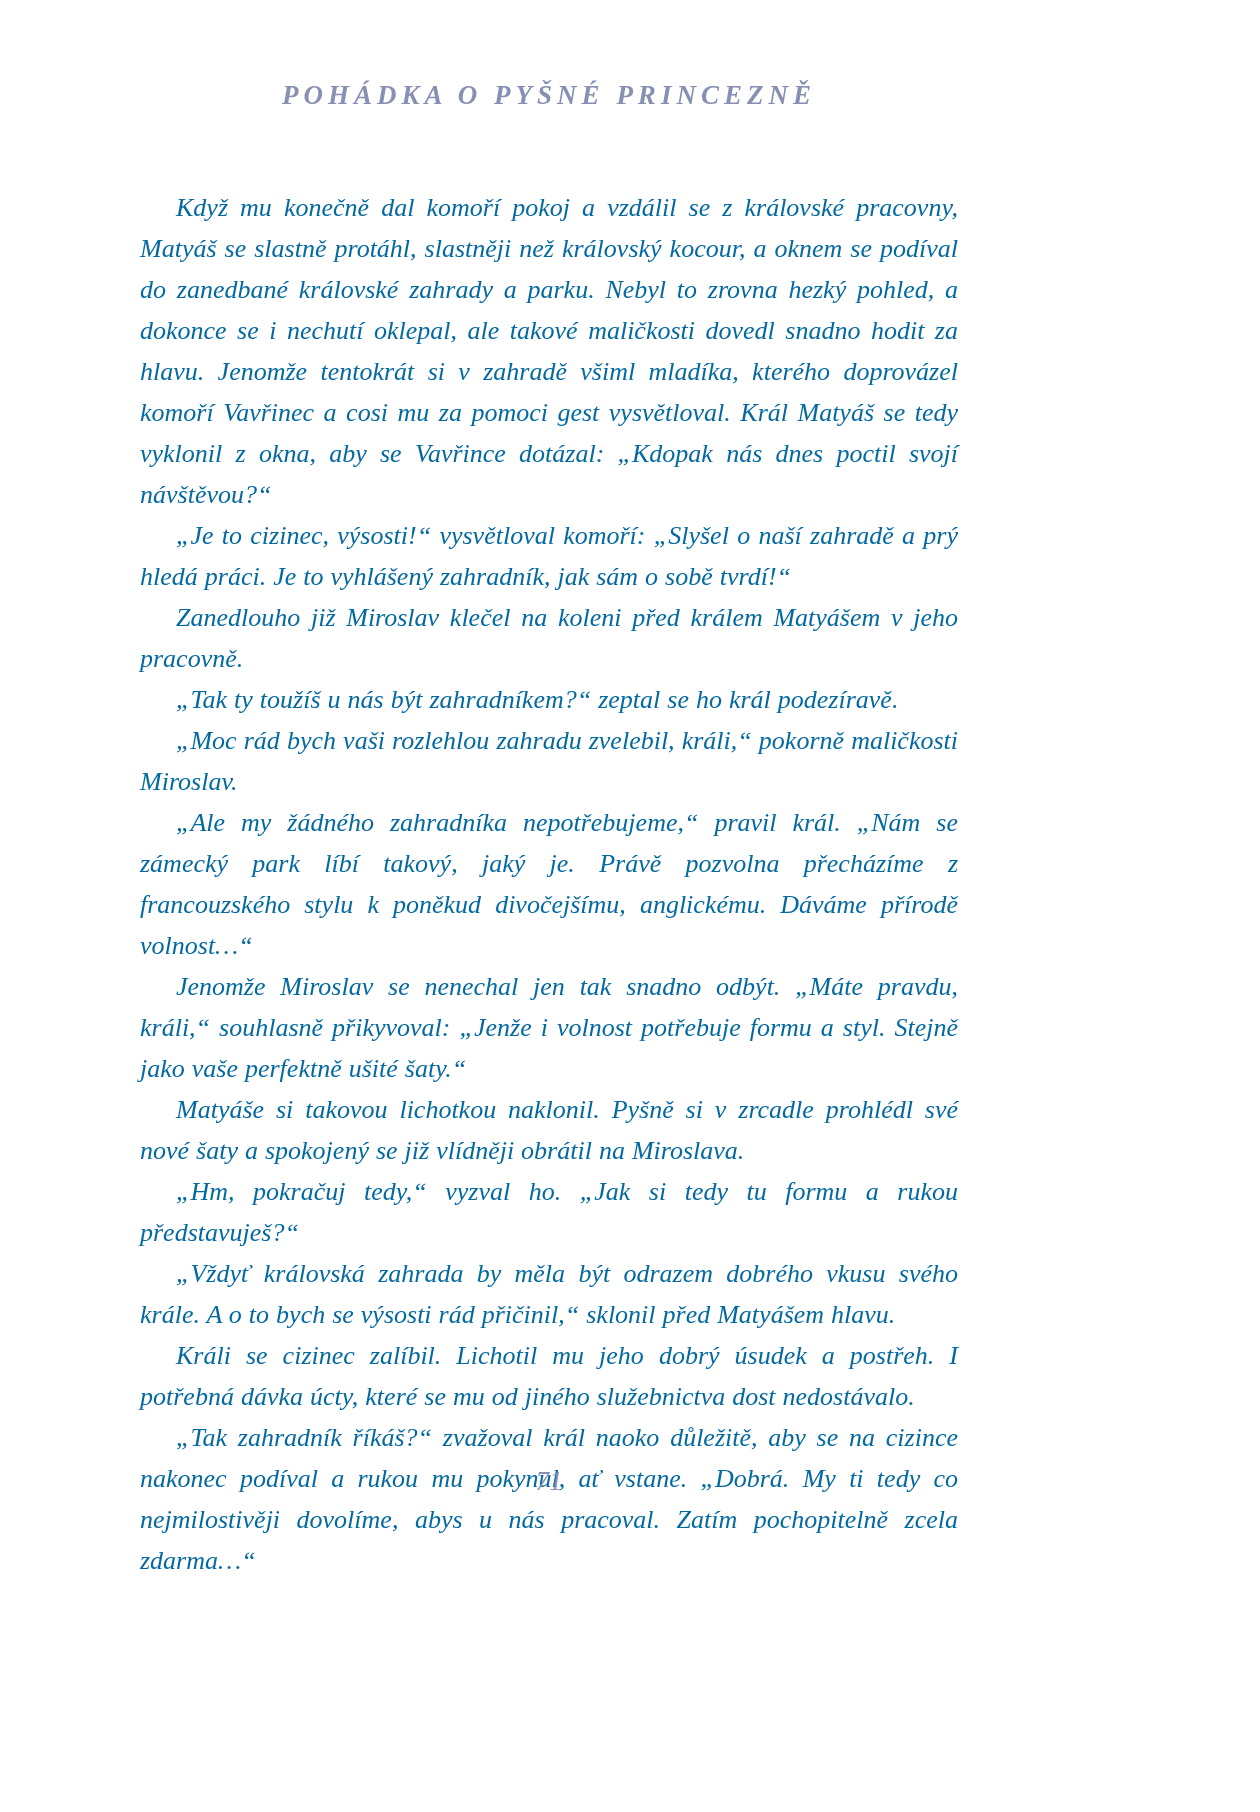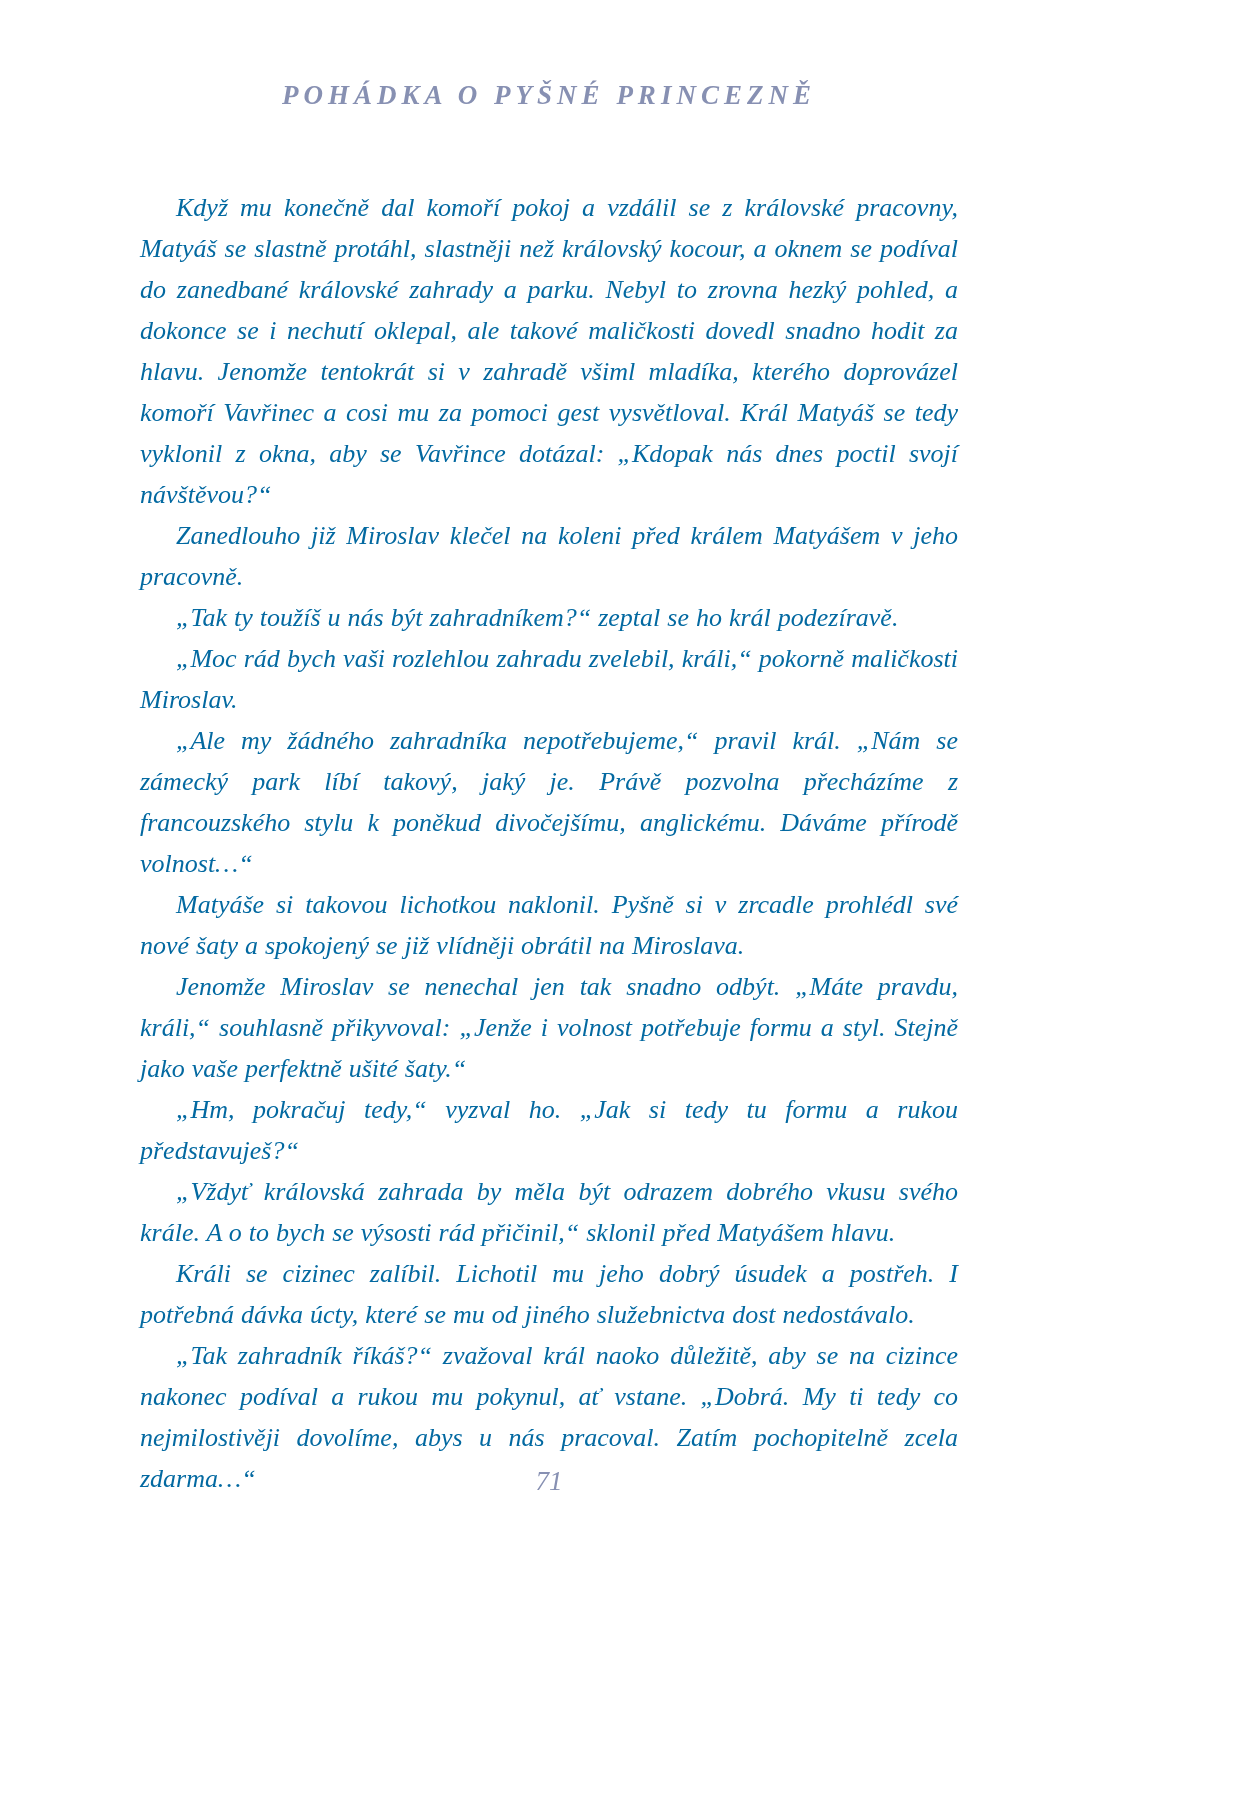--- a/index.html
+++ b/index.html
@@ -61,25 +61,26 @@
     font-family: "Liberation Serif", "DejaVu Serif", serif;
   }
 </style>
 </head>
 <body>
 
 <div class="page">
   <div class="content">
     <h1 class="title">POHÁDKA O PYŠNÉ PRINCEZNĚ</h1>
     <p>Když mu konečně dal komoří pokoj a vzdálil se z královské pracovny, Matyáš se slastně protáhl, slastněji než královský kocour, a oknem se podíval do zanedbané královské zahrady a parku. Nebyl to zrovna hezký pohled, a dokonce se i nechutí oklepal, ale takové maličkosti dovedl snadno hodit za hlavu. Jenomže tentokrát si v zahradě všiml mladíka, kterého doprovázel komoří Vavřinec a cosi mu za pomoci gest vysvětloval. Král Matyáš se tedy vyklonil z okna, aby se Vavřince dotázal: „Kdopak nás dnes poctil svojí návštěvou?“</p>
+    <p>„Je to cizinec, výsosti!“ vysvětloval komoří: „Slyšel o naší zahradě a prý hledá práci. Je to vyhlášený zahradník, jak sám o sobě tvrdí!“</p>
     <p>Zanedlouho již Miroslav klečel na koleni před králem Matyášem v jeho pracovně.</p>
     <p>„Tak ty toužíš u nás být zahradníkem?“ zeptal se ho král podezíravě.</p>
     <p>„Moc rád bych vaši rozlehlou zahradu zvelebil, králi,“ pokorně maličkosti Miroslav.</p>
     <p>„Ale my žádného zahradníka nepotřebujeme,“ pravil král. „Nám se zámecký park líbí takový, jaký je. Právě pozvolna přecházíme z francouzského stylu k poněkud divočejšímu, anglickému. Dáváme přírodě volnost…“</p>
+    <p>Jenomže Miroslav se nenechal jen tak snadno odbýt. „Máte pravdu, králi,“ souhlasně přikyvoval: „Jenže i volnost potřebuje formu a styl. Stejně jako vaše perfektně ušité šaty.“</p>
     <p>Matyáše si takovou lichotkou naklonil. Pyšně si v zrcadle prohlédl své nové šaty a spokojený se již vlídněji obrátil na Miroslava.</p>
-    <p>Jenomže Miroslav se nenechal jen tak snadno odbýt. „Máte pravdu, králi,“ souhlasně přikyvoval: „Jenže i volnost potřebuje formu a styl. Stejně jako vaše perfektně ušité šaty.“</p>
     <p>„Hm, pokračuj tedy,“ vyzval ho. „Jak si tedy tu formu a rukou představuješ?“</p>
     <p>„Vždyť královská zahrada by měla být odrazem dobrého vkusu svého krále. A o to bych se výsosti rád přičinil,“ sklonil před Matyášem hlavu.</p>
     <p>Králi se cizinec zalíbil. Lichotil mu jeho dobrý úsudek a postřeh. I potřebná dávka úcty, které se mu od jiného služebnictva dost nedostávalo.</p>
     <p>„Tak zahradník říkáš?“ zvažoval král naoko důležitě, aby se na cizince nakonec podíval a rukou mu pokynul, ať vstane. „Dobrá. My ti tedy co nejmilostivěji dovolíme, abys u nás pracoval. Zatím pochopitelně zcela zdarma…“</p>
   </div>
   <div class="page-number">71</div>
 </div>
 
 </body></html>

